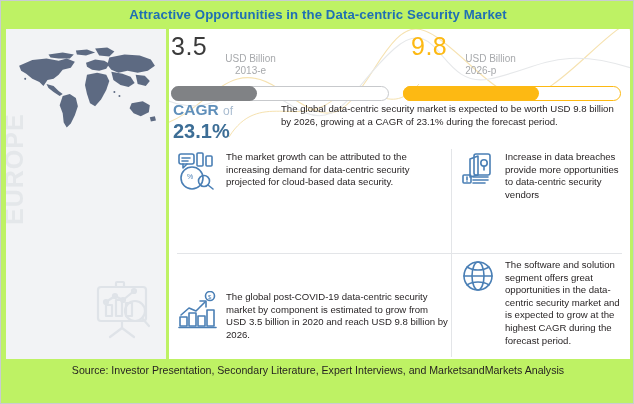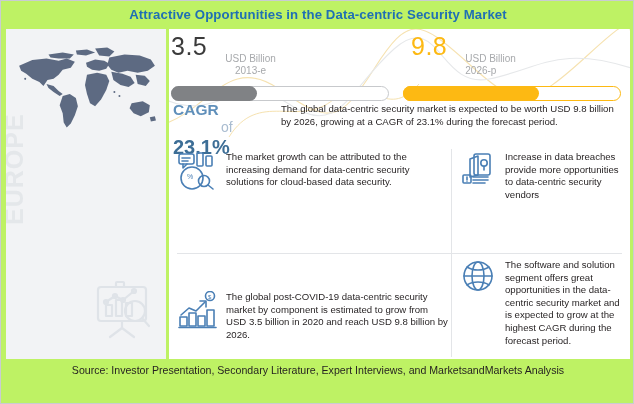--- a/index.html
+++ b/index.html
@@ -81,21 +81,21 @@
   .metric.right .bar-track{border:1px solid #fdb913;}
   .bar-fill{
     position:absolute;left:-1px;top:-1px;height:15px;border-radius:8px;
   }
   .metric.left .bar-fill{background:#808285;}
   .metric.right .bar-fill{background:#fdb913;}
 
   
   .cagr-block{position:absolute;left:4px;top:72px;width:108px;}
   .cagr-line1{font-size:15.5px;line-height:17px;color:#5f8fba;font-weight:bold;}
-  .cagr-line1 .of{font-size:14px;font-weight:normal;color:#a9bcd0;margin-left:48px;}
+  .cagr-line1 .of{font-size:12px;font-weight:normal;color:#a9bcd0;}
   .cagr-line2{font-size:20px;line-height:22px;color:#3d6e96;font-weight:bold;}
   .cagr-text{
     position:absolute;left:112px;top:74px;width:340px;
     font-size:9.6px;line-height:12.6px;color:#231f20;
   }
 
   
   .grid{position:absolute;left:0;top:118px;width:461px;height:212px;}
   .vline{position:absolute;left:282px;top:2px;width:1px;height:208px;background:#e3e5e8;}
   .hline{position:absolute;left:8px;top:106px;width:445px;height:1px;background:#e3e5e8;}
@@ -238,21 +238,21 @@
             <line x1="5" y1="7" x2="13" y2="7"></line>
             <line x1="5" y1="10" x2="11" y2="10"></line>
             <rect x="20" y="2" width="6" height="13" rx="1"></rect>
             <rect x="29" y="5" width="6" height="10" rx="1"></rect>
             <circle cx="15" cy="27" r="11"></circle>
             <text x="10" y="28" font-size="7" fill="#4a7fb5" stroke="none" font-family="Liberation Sans, sans-serif">%</text>
             <circle cx="27" cy="30" r="5.5"></circle>
             <line x1="31" y1="34" x2="36" y2="38"></line>
           </svg>
         </div>
-        <div class="txt">The market growth can be attributed to the increasing demand for data-centric security solutions for cloud-based data security.</div>
+        <div class="txt">The market growth can be attributed to the increasing demand for data-centric security projected for cloud-based data security.</div>
       </div>
 
       <div class="cell cell-tr">
         <div class="ico">
           <svg width="36" height="36" viewBox="0 0 36 36" fill="none" stroke="#4a7fb5" stroke-width="1.6" stroke-linecap="round" stroke-linejoin="round" xmlns="http://www.w3.org/2000/svg">
             <rect x="13" y="3" width="16" height="21" rx="2"></rect>
             <path d="M9 8 L17 5 L17 24 L9 26 Z"></path>
             <circle cx="23" cy="12" r="3.2"></circle>
             <path d="M23 15 L23 19"></path>
             <rect x="2" y="24" width="8" height="8" rx="1"></rect>

